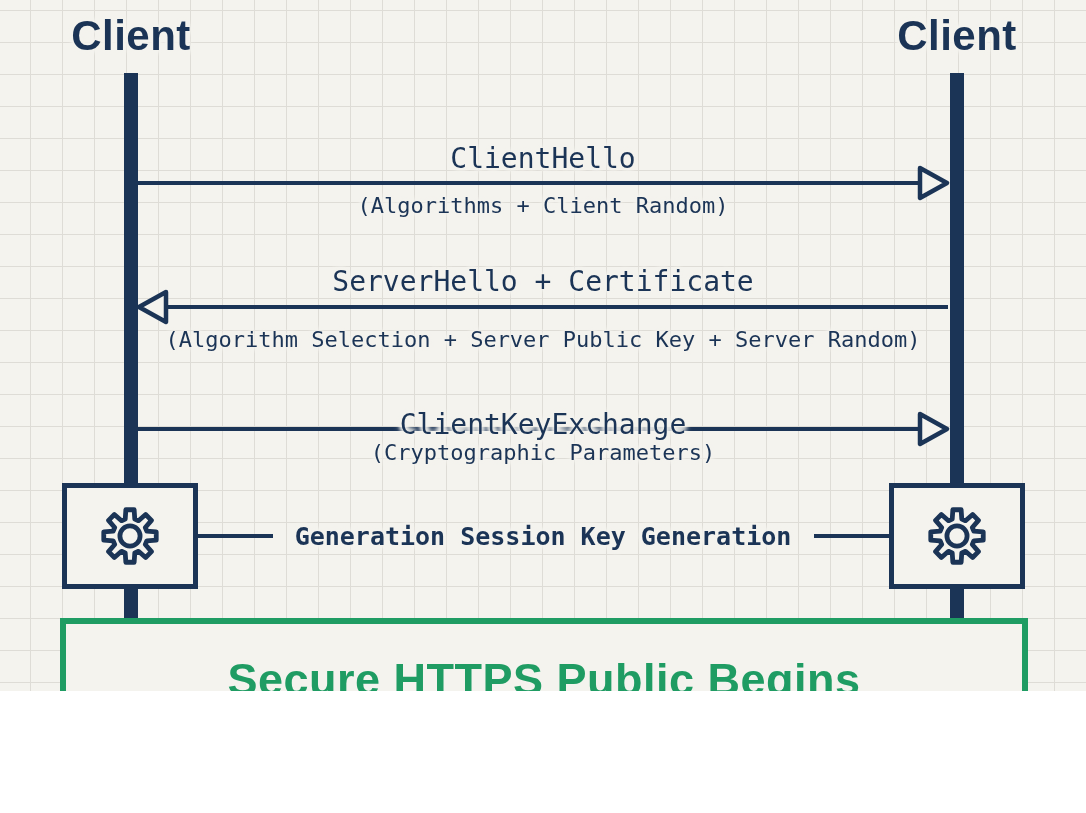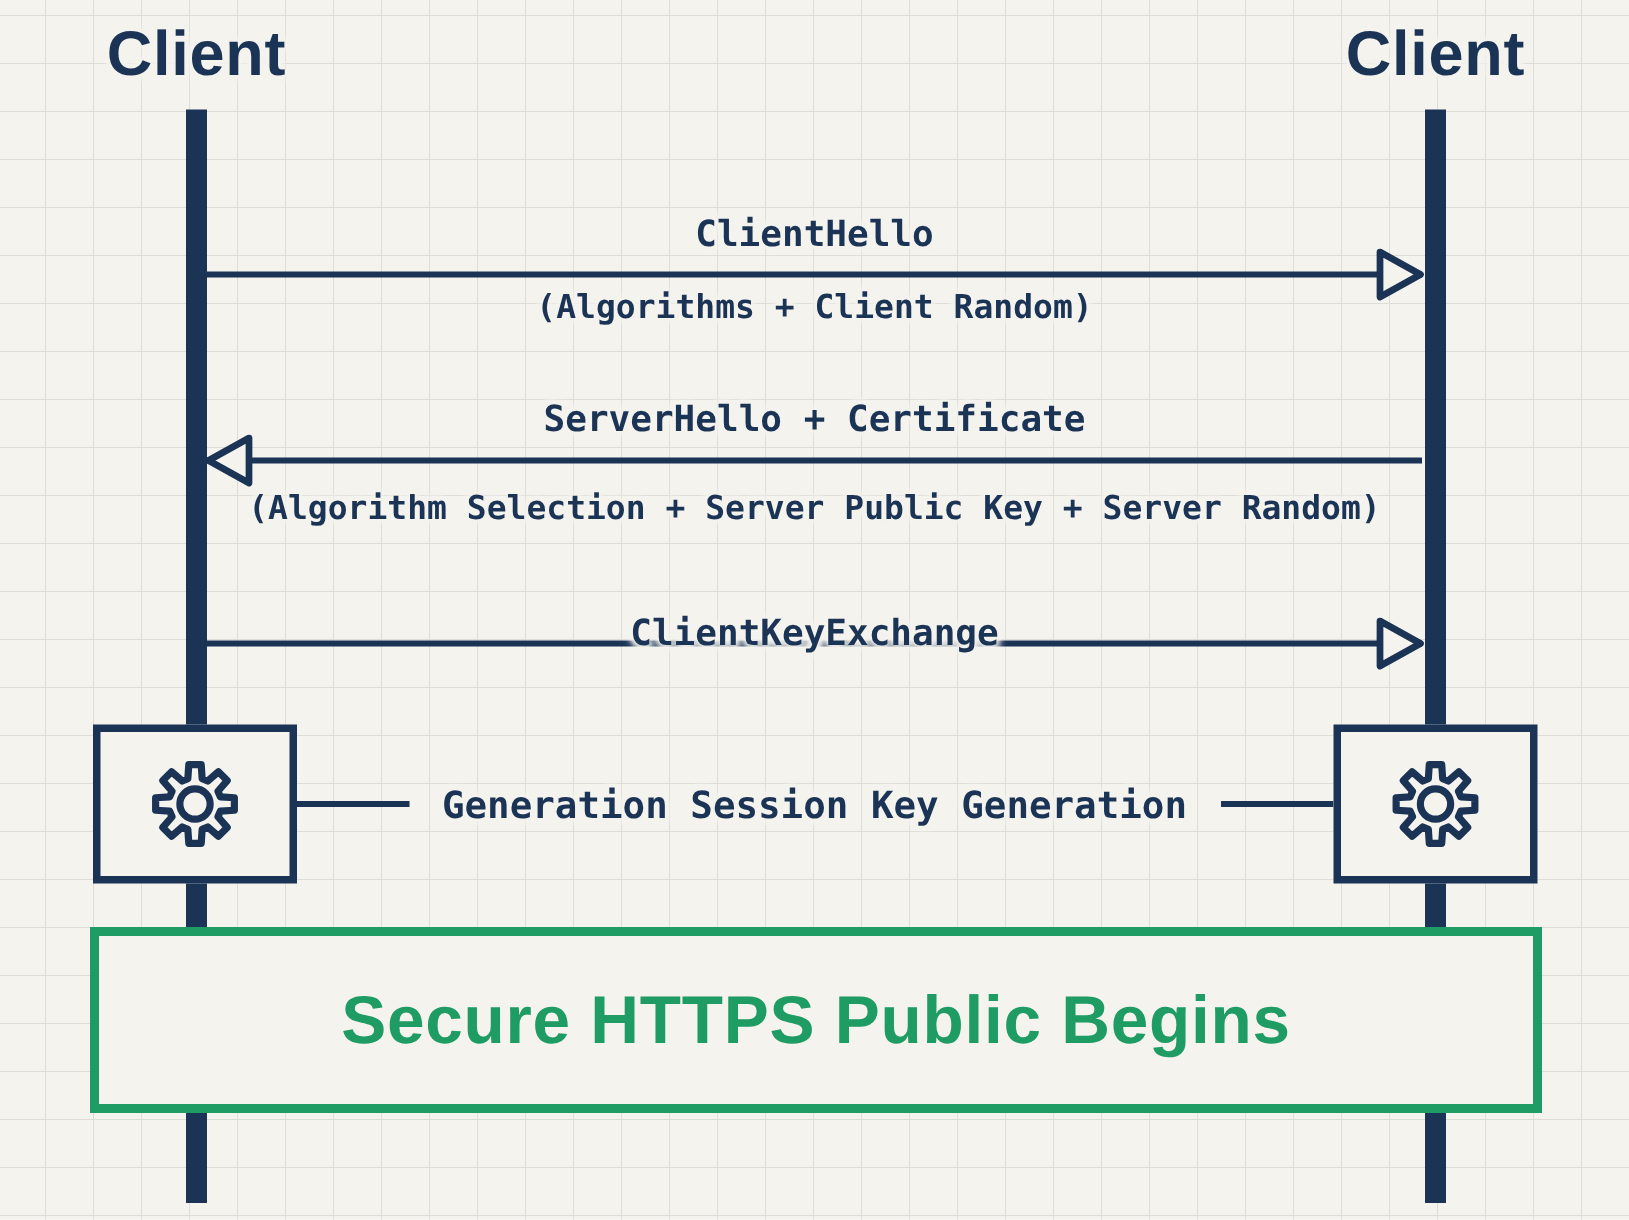--- a/index.html
+++ b/index.html
@@ -1,46 +1,46 @@
 <!DOCTYPE html>
 <html style="--navy: #1b3456; --green: #1f9c63; --paper: #f4f3ee; --grid: #dedcd6;"><head>
 <meta charset="utf-8">
 <style>
   :root{
     --navy:#1b3456; --green:#1f9c63; --paper:#f4f3ee; --grid:#dedcd6;
   }
   html,body{margin:0;padding:0;}
   .canvas{
-    position:relative; width:1086px; height:813px; overflow:hidden;
+    position:relative; width:1086px; height:691px; overflow:hidden;
     background-color:var(--paper);
     background-image:
       linear-gradient(to right, var(--grid) 1px, transparent 1px),
       linear-gradient(to bottom, var(--grid) 1px, transparent 1px);
     background-size:32px 32px;
     background-position:-2px 10px;
     font-family:"Liberation Sans", sans-serif;
   }
   .halo{ text-shadow:0 0 4px var(--paper),0 0 8px var(--paper),2px 2px 4px var(--paper),-2px -2px 4px var(--paper),0 2px 5px var(--paper),0 -2px 5px var(--paper); }
 
   .actor-title{
     position:absolute; top:12px; transform:translateX(-50%);
     font-size:42px; font-weight:bold; color:var(--navy); letter-spacing:0.5px; white-space:nowrap; z-index:6;
   }
   .lifeline{
     position:absolute; top:73px; width:14px; height:729px; background:var(--navy); z-index:3;
   }
 
   .msg-title{
     position:absolute; left:138px; width:810px; text-align:center;
-    font-family:"DejaVu Sans Mono", monospace; font-weight:bold; font-size:24px;
+    font-family:"DejaVu Sans Mono", monospace; font-weight:normal; font-size:28px;
     color:var(--navy); z-index:2; white-space:nowrap;
   }
   .msg-subtitle{
     position:absolute; left:138px; width:810px; text-align:center;
-    font-family:"DejaVu Sans Mono", monospace; font-weight:bold; font-size:22px;
+    font-family:"DejaVu Sans Mono", monospace; font-weight:normal; font-size:22px;
     color:var(--navy); z-index:2; white-space:nowrap;
   }
   .msg-line{
     position:absolute; left:138px; width:810px; height:4px; background:var(--navy); z-index:1;
   }
   .arrowhead{ position:absolute; z-index:2; }
 
   .gear-box{
     position:absolute; width:126px; height:96px; background:var(--paper);
     border:5px solid var(--navy); z-index:4;
@@ -85,20 +85,21 @@
   <svg class="arrowhead" style="left:136px; top:288px" width="33" height="38">
     <path d="M30,4 L3,19 L30,34 Z" fill="var(--paper)" stroke="var(--navy)" stroke-width="4.5" stroke-linejoin="round"></path>
   </svg>
   <div class="msg-subtitle halo" style="top:327px">(Algorithm Selection + Server Public Key + Server Random)</div>
 
   <div class="msg-title halo" style="top:408px">ClientKeyExchange</div>
   <div class="msg-line" style="top:427px"></div>
   <svg class="arrowhead" style="left:917px; top:410px" width="33" height="38">
     <path d="M3,4 L30,19 L3,34 Z" fill="var(--paper)" stroke="var(--navy)" stroke-width="4.5" stroke-linejoin="round"></path>
   </svg>
+  <div class="msg-subtitle halo" style="top:440px">(Cryptographic Parameters)</div>
 
   <div class="gear-box" style="left:62px; top:483px">
     <svg width="68" height="68" viewBox="0 0 64 64">
       <path fill="none" stroke="var(--navy)" stroke-width="4.5" stroke-linejoin="round" d="M47.9,27.5L56.7,28.1L56.7,35.9L47.9,36.5L46.4,40.0L52.2,46.7L46.7,52.2L40.0,46.4L36.5,47.9L35.9,56.7L28.1,56.7L27.5,47.9L24.0,46.4L17.3,52.2L11.8,46.7L17.6,40.0L16.1,36.5L7.3,35.9L7.3,28.1L16.1,27.5L17.6,24.0L11.8,17.3L17.3,11.8L24.0,17.6L27.5,16.1L28.1,7.3L35.9,7.3L36.5,16.1L40.0,17.6L46.7,11.8L52.2,17.3L46.4,24.0Z"></path>
       <circle cx="32" cy="32" r="9.5" fill="none" stroke="var(--navy)" stroke-width="4.5"></circle>
     </svg>
   </div>
   <div class="gear-box" style="left:889px; top:483px">
     <svg width="68" height="68" viewBox="0 0 64 64">
       <path fill="none" stroke="var(--navy)" stroke-width="4.5" stroke-linejoin="round" d="M47.9,27.5L56.7,28.1L56.7,35.9L47.9,36.5L46.4,40.0L52.2,46.7L46.7,52.2L40.0,46.4L36.5,47.9L35.9,56.7L28.1,56.7L27.5,47.9L24.0,46.4L17.3,52.2L11.8,46.7L17.6,40.0L16.1,36.5L7.3,35.9L7.3,28.1L16.1,27.5L17.6,24.0L11.8,17.3L17.3,11.8L24.0,17.6L27.5,16.1L28.1,7.3L35.9,7.3L36.5,16.1L40.0,17.6L46.7,11.8L52.2,17.3L46.4,24.0Z"></path>

